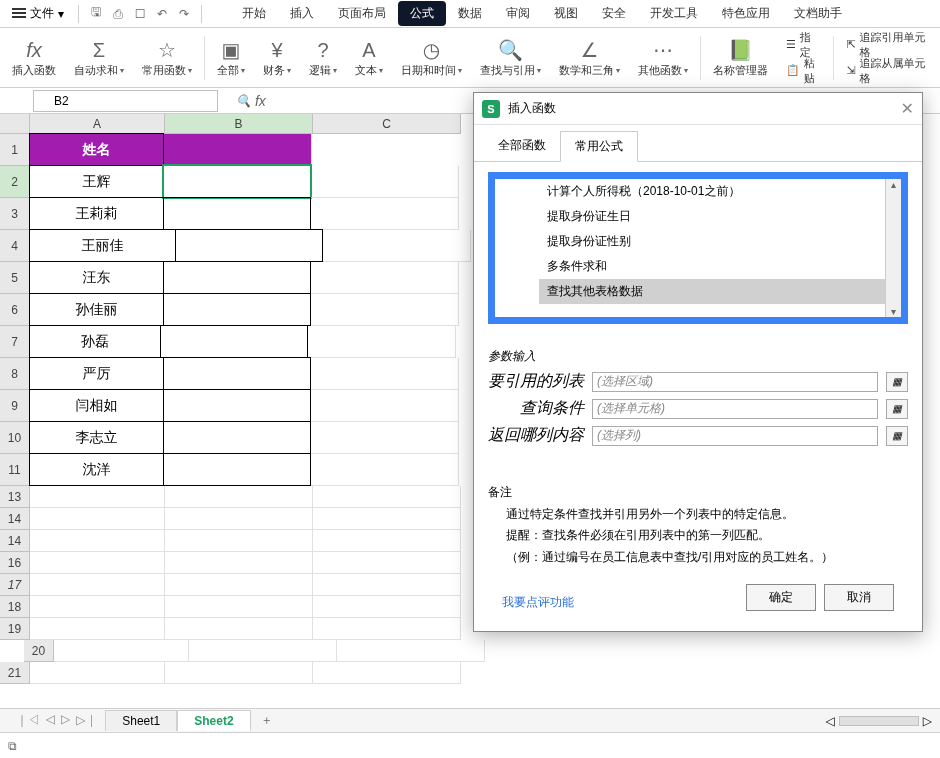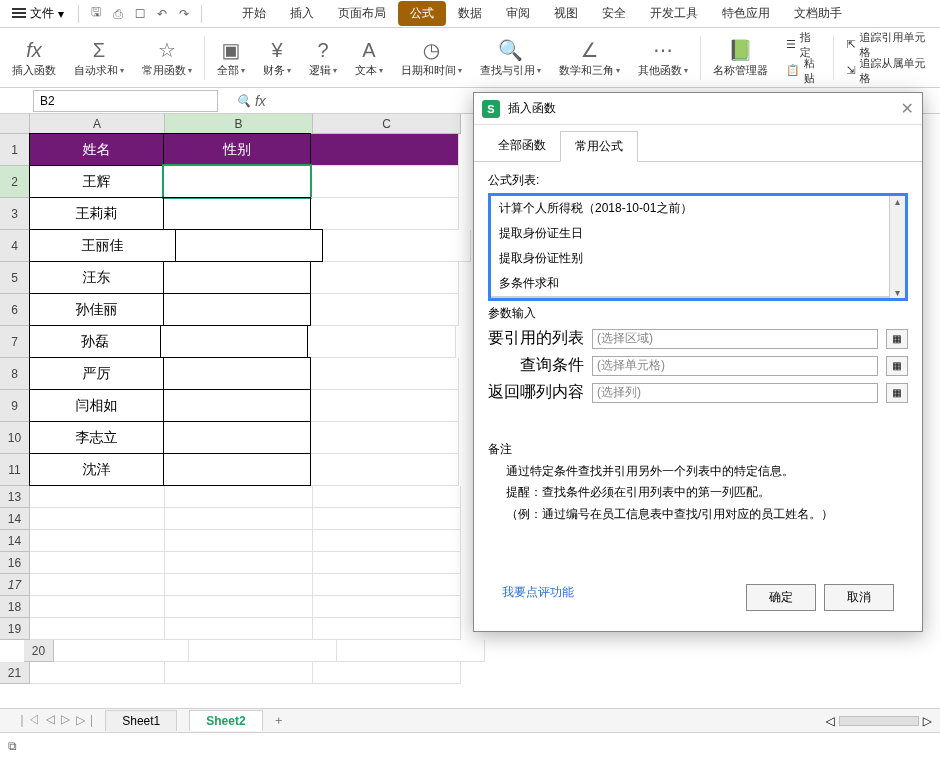--- a/index.html
+++ b/index.html
@@ -7,52 +7,52 @@
 
 
 .menubar { height: 28px; background: #fff; border-bottom: 1px solid #d0d0d0; display: flex; align-items: center; padding: 0 6px; gap: 4px; }
 .menubar .file-btn { display: flex; align-items: center; gap: 4px; padding: 2px 6px; cursor: pointer; }
 .menubar .hamburger { width: 14px; height: 12px; display: inline-block; }
 .menubar .hamburger::before { content: ""; display: block; width: 14px; height: 2px; background: #333; box-shadow: 0 4px 0 #333, 0 8px 0 #333; }
 .menubar .divider { width: 1px; height: 18px; background: #d0d0d0; margin: 0 4px; }
 .menubar .qat-icon { width: 18px; height: 18px; display: flex; align-items: center; justify-content: center; color: #666; cursor: pointer; }
 .menubar .tabs { display: flex; gap: 0; margin-left: 20px; }
 .menubar .tab { padding: 4px 12px; cursor: pointer; color: #333; }
-.menubar .tab.active { background: #a16207; color: #fff; border-radius: 4px; }
+.menubar .tab.active { background: #0f172a; color: #fff; border-radius: 4px; }
 
 
 .ribbon { height: 60px; background: #fff; border-bottom: 1px solid #d0d0d0; display: flex; align-items: center; padding: 0 4px; gap: 2px; }
 .ribbon .rb-item { display: flex; flex-direction: column; align-items: center; justify-content: center; padding: 0 8px; cursor: pointer; height: 56px; }
 .ribbon .rb-item .rb-icon { font-size: 20px; color: #666; height: 26px; display: flex; align-items: center; }
 .ribbon .rb-item .rb-label { font-size: 11px; color: #333; white-space: nowrap; display: flex; align-items: center; gap: 2px; }
 .ribbon .rb-sep { width: 1px; height: 44px; background: #e0e0e0; margin: 0 2px; }
 .ribbon .dropdown-arrow { font-size: 8px; color: #666; }
 .ribbon .rb-right { display: flex; flex-direction: column; gap: 2px; padding: 0 4px; }
 .ribbon .rb-right-item { display: flex; align-items: center; gap: 4px; font-size: 11px; color: #333; cursor: pointer; padding: 2px 4px; height: 24px;}
 
 
 .formula-bar { height: 26px; border-bottom: 1px solid #d0d0d0; display: flex; align-items: center; }
-.name-box { width: 185px; height: 22px; margin-left: 33px; border: 1px solid #c0c0c0; display: flex; align-items: center; padding: 0 6px; font-size: 12px; }
+.name-box { width: 185px; height: 22px; margin-left: 33px; border: 1px solid #c0c0c0; display: flex; align-items: center; padding: 0 20px; font-size: 12px; }
 .fx-label { margin-left: 18px; font-style: italic; color: #666; font-size: 14px; display:flex; align-items:center; gap:4px;}
 .fx-label .search-icon { font-size:12px; color:#888;}
 
 
 .grid-wrap { position: relative; height: calc(758px - 28px - 60px - 26px - 24px - 26px); display: flex; }
 .corner { width: 30px; height: 20px; background: #e8e8e8; border-right: 1px solid #c0c0c0; border-bottom: 1px solid #c0c0c0; }
 .col-headers { display: flex; height: 20px; }
 .col-header { background: #e8e8e8; border-right: 1px solid #c0c0c0; border-bottom: 1px solid #c0c0c0; text-align: center; line-height: 20px; font-size: 12px; color: #444; }
 .col-header.active { background: #d0e8d0; }
 .rows { position: absolute; top: 20px; left: 0; right: 0; }
 .row { display: flex; height: 32px; }
 .row.short { height: 22px; }
 .row-header { width: 30px; background: #e8e8e8; border-right: 1px solid #c0c0c0; border-bottom: 1px solid #c0c0c0; text-align: center; font-size: 12px; color: #444; display:flex; align-items:center; justify-content:center; }
 .row-header.active { background: #d0e8d0; }
 .cell { border-right: 1px solid #e0e0e0; border-bottom: 1px solid #e0e0e0; display: flex; align-items: center; justify-content: center; font-size: 14px; }
 .cell.bordered { border: 1px solid #000; margin: -1px 0 0 -1px; }
-.cell.header-cell { background: #701a75; color: #fff; font-weight: normal; }
+.cell.header-cell { background: #a21caf; color: #fff; font-weight: bold; }
 .cell.selected { outline: 2px solid #20a162; outline-offset: -1px; }
 
 
 .sheet-bar { height: 24px; border-top: 1px solid #d0d0d0; display: flex; align-items: center; padding-left: 8px; gap: 0; background:#f5f5f5;}
 .sheet-nav { display: flex; gap: 6px; color: #888; padding: 0 8px; }
 .sheet-tab { padding: 3px 16px; border: 1px solid #d0d0d0; background: #f0f0f0; cursor: pointer; font-size: 12px; border-bottom:none; }
 .sheet-tab.active { background: #fff; color: #20a162; font-weight: bold; }
 .sheet-add { padding: 3px 10px; cursor: pointer; color: #666; }
 .sheet-scroll { margin-left:auto; display:flex; align-items:center; gap:4px; padding-right:8px;}
 .sheet-scroll .sb-track { width:80px; height:10px; background:#e0e0e0; border:1px solid #c0c0c0;}
@@ -63,32 +63,32 @@
 
 .dialog { position: absolute; left: 473px; top: 92px; width: 450px; height: 540px; background: #fff; border: 1px solid #888; box-shadow: 0 4px 20px rgba(0,0,0,0.3); display: flex; flex-direction: column; }
 .dlg-title { height: 32px; display: flex; align-items: center; padding: 0 8px; gap: 8px; border-bottom: 1px solid #e0e0e0; }
 .dlg-title .logo { width: 18px; height: 18px; background: #20a162; border-radius: 3px; color: #fff; display: flex; align-items: center; justify-content: center; font-weight: bold; font-size: 11px; }
 .dlg-title .close { margin-left: auto; cursor: pointer; font-size: 16px; color: #888; }
 .dlg-tabs { display: flex; padding: 6px 10px 0; gap: 0; border-bottom: 1px solid #ccc; }
 .dlg-tab { padding: 6px 14px; cursor: pointer; font-size: 12px; }
 .dlg-tab.active { border: 1px solid #ccc; border-bottom: 1px solid #fff; margin-bottom: -1px; background: #fff; }
 .dlg-body { padding: 10px 14px; flex: 1; display: flex; flex-direction: column; }
 .dlg-label { font-size: 12px; margin-bottom: 4px; }
-.dlg-listbox { border: 3px solid #3b82f6; height: 108px; overflow: hidden; position: relative; }
+.dlg-listbox { border: 7px solid #3b82f6; height: 152px; overflow: hidden; position: relative; padding-left: 44px; }
 .dlg-listbox .lb-item { padding: 4px 8px; font-size: 12px; cursor: pointer; }
 .dlg-listbox .lb-item.selected { background: #d0d0d0; }
 .dlg-listbox .lb-scroll { position: absolute; right: 0; top: 0; width: 16px; height: 100%; background: #f0f0f0; border-left: 1px solid #ccc; display:flex; flex-direction:column; justify-content:space-between; align-items:center; font-size:10px; color:#666;}
-.params { margin-top: 4px; }
+.params { margin-top: 24px; font-style: italic; }
 .param-row { display: flex; align-items: center; margin: 6px 0; gap: 8px; }
 .param-row .plabel { width: 96px; text-align: right; font-size: 16px; }
 .param-row .pinput { flex: 1; height: 20px; border: 1px solid #aaa; padding: 0 4px; font-size: 12px; color: #888; display:flex; align-items:center; }
 .param-row .pbtn { width: 22px; height: 20px; border: 1px solid #aaa; background: #f5f5f5; cursor: pointer; display:flex; align-items:center; justify-content:center; font-size:10px;}
 .remark { margin-top: 30px; font-size: 12px; line-height: 1.8; }
 .remark .indent { padding-left: 18px; }
-.dlg-footer { display: flex; align-items: flex-start; padding: 10px 14px; gap: 8px; margin-top:auto;}
+.dlg-footer { display: flex; align-items: flex-end; padding: 10px 14px; gap: 8px; margin-top:auto;}
 .dlg-footer .link { color: #2a6fd6; cursor: pointer; font-size: 12px; }
 .dlg-footer .btn { margin-left: auto; padding: 4px 22px; border: 1px solid #888; background: #f5f5f5; cursor: pointer; font-size: 12px; }
 .dlg-footer .btn + .btn { margin-left: 0; }
 
 .grid-header-row { display:flex; position:absolute; top:0; left:0;}
 </style>
 </head>
 <body>
 
 <div class="menubar">
@@ -237,21 +237,20 @@
     <div class="col-headers" id="col-headers">
         <div class="col-header" style="width: 135px;">A</div>
         <div class="col-header active" style="width: 148px;">B</div>
         <div class="col-header" style="width: 148px;">C</div>
       </div>
   </div>
   <div class="rows" id="grid-rows">
       <div class="row" style="height: 32px;">
         <div class="row-header">1</div>
         <div class="cell bordered header-cell" style="width: 135px;">姓名</div>
-        <div class="cell bordered header-cell" style="width: 148px;">性别</div>
         <div class="cell header-cell" style="width: 148px;"></div>
       </div>
       <div class="row" style="height: 32px;">
         <div class="row-header active">2</div>
         <div class="cell bordered" style="width: 135px;">王辉</div>
         <div class="cell bordered selected" style="width: 148px;"></div>
         <div class="cell" style="width: 148px;"></div>
       </div>
       <div class="row" style="height: 32px;">
         <div class="row-header">3</div>
@@ -364,21 +363,21 @@
     </div>
 </div>
 
 <div class="sheet-bar">
   <div class="sheet-nav">
     <span>｜◁</span>
     <span>◁</span>
     <span>▷</span>
     <span>▷｜</span>
   </div>
-  <div id="sheet-tabs" style="display:flex;gap:12px;">
+  <div id="sheet-tabs" style="display:flex;">
       <div class="sheet-tab">Sheet1</div>
       <div class="sheet-tab active">Sheet2</div>
     </div>
   <div class="sheet-add">＋</div>
   <div class="sheet-scroll">
     <span>◁</span>
     <div class="sb-track"></div>
     <span>▷</span>
   </div>
 </div>
@@ -391,21 +390,20 @@
   <div class="dlg-title">
     <span class="logo">S</span>
     <span>插入函数</span>
     <span class="close">✕</span>
   </div>
   <div class="dlg-tabs" id="dlg-tabs">
       <div class="dlg-tab">全部函数</div>
       <div class="dlg-tab active">常用公式</div>
     </div>
   <div class="dlg-body">
-    <div class="dlg-label">公式列表:</div>
     <div class="dlg-listbox">
       <div id="lb-items">
           <div class="lb-item">计算个人所得税（2018-10-01之前）</div>
           <div class="lb-item">提取身份证生日</div>
           <div class="lb-item">提取身份证性别</div>
           <div class="lb-item">多条件求和</div>
           <div class="lb-item selected">查找其他表格数据</div>
         </div>
       <div class="lb-scroll">
           <span>▴</span>

